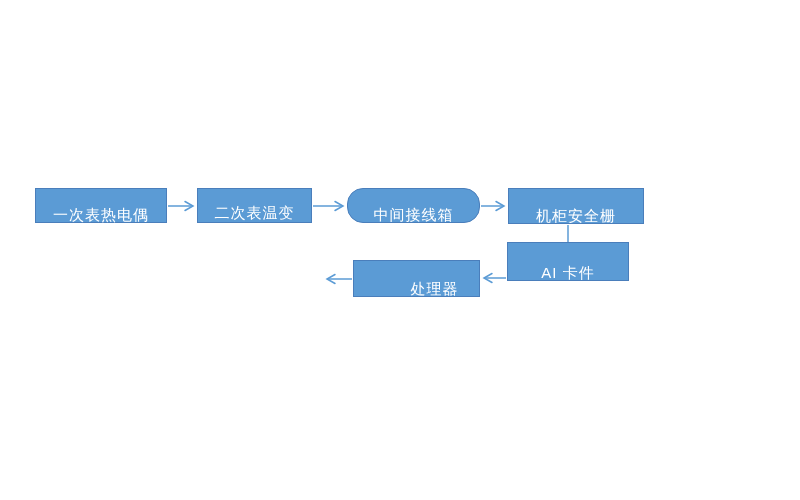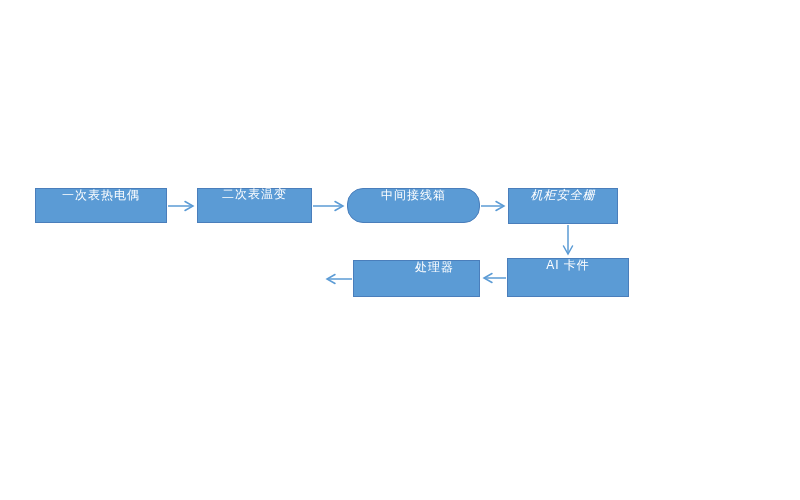--- a/index.html
+++ b/index.html
@@ -42,32 +42,32 @@
     stroke-linecap: round;
     stroke-linejoin: miter;
   }
   .node {
     position: absolute;
     box-sizing: border-box;
     background: var(--node-fill);
     border: 1px solid var(--node-border);
     color: var(--node-text);
     display: flex;
-    align-items: flex-start;
+    align-items: flex-end;
     justify-content: center;
-    font-size: 12px;
+    font-size: 15px;
     line-height: 1;
     letter-spacing: 1px;
     white-space: nowrap;
   }
   .n1 { left: 35px;  top: 188px; width: 132px; height: 35px; }
   .n2 { left: 197px; top: 188px; width: 115px; height: 35px; font-family: Liberation Mono, monospace; }
   .n3 { left: 347px; top: 188px; width: 133px; height: 35px; border-radius: 16px; }
-  .n4 { left: 508px; top: 188px; width: 110px; height: 36px; font-style: italic; }
-  .n5 { left: 507px; top: 258px; width: 122px; height: 39px; }
+  .n4 { left: 508px; top: 188px; width: 136px; height: 36px; }
+  .n5 { left: 507px; top: 242px; width: 122px; height: 39px; }
   .n6 { left: 353px; top: 260px; width: 127px; height: 37px; padding-left: 36px; }
   .n7 { left: 204px; top: 261px; width: 119px; height: 38px; }
 </style>
 </head>
 <body>
 
 <div class="canvas">
 
   <svg class="edges" width="800" height="500" viewBox="0 0 800 500" xmlns="http://www.w3.org/2000/svg">
     <defs>

